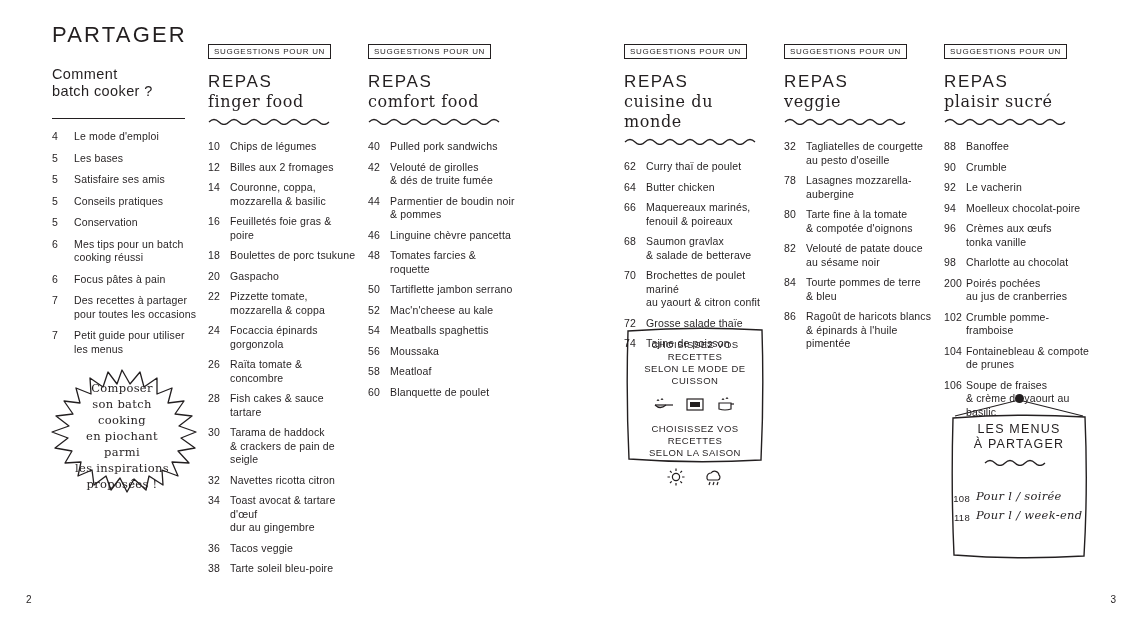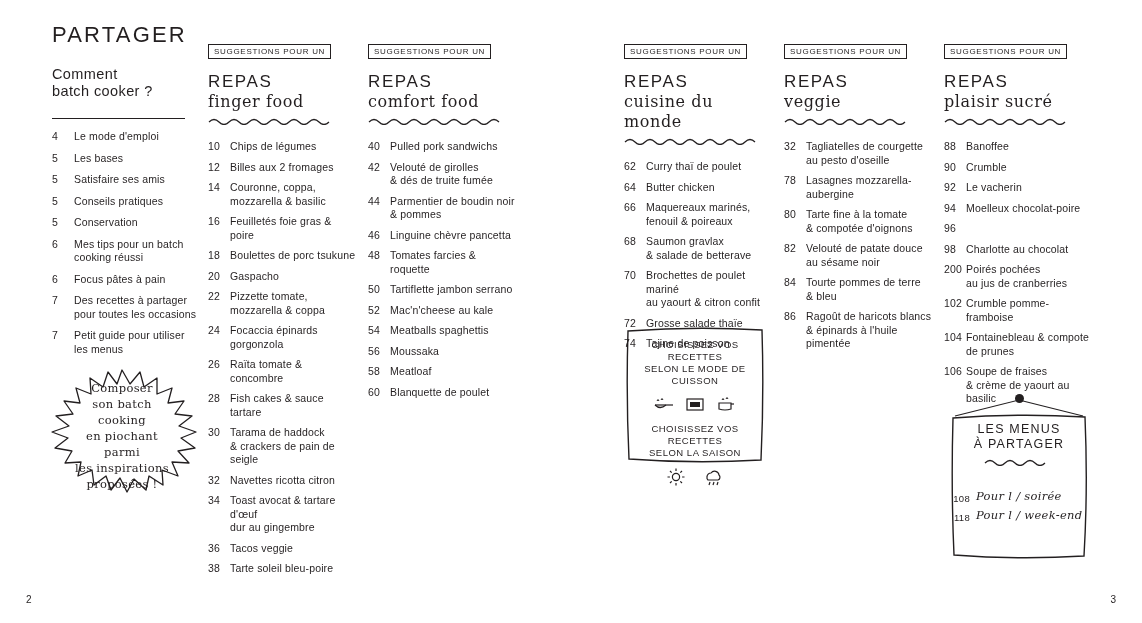--- a/index.html
+++ b/index.html
@@ -498,20 +498,21 @@
       <div class="entry">
           <span class="num">92</span>
           <span class="txt"><span>Le vacherin</span><span class="l2"></span></span>
         </div>
       <div class="entry">
           <span class="num">94</span>
           <span class="txt"><span>Moelleux chocolat-poire</span><span class="l2"></span></span>
         </div>
       <div class="entry">
           <span class="num">96</span>
+          <span class="txt"><span>Crèmes aux œufs</span><span class="l2">tonka vanille</span></span>
         </div>
       <div class="entry">
           <span class="num">98</span>
           <span class="txt"><span>Charlotte au chocolat</span><span class="l2"></span></span>
         </div>
       <div class="entry">
           <span class="num">200</span>
           <span class="txt"><span>Poirés pochées</span><span class="l2">au jus de cranberries</span></span>
         </div>
       <div class="entry">

